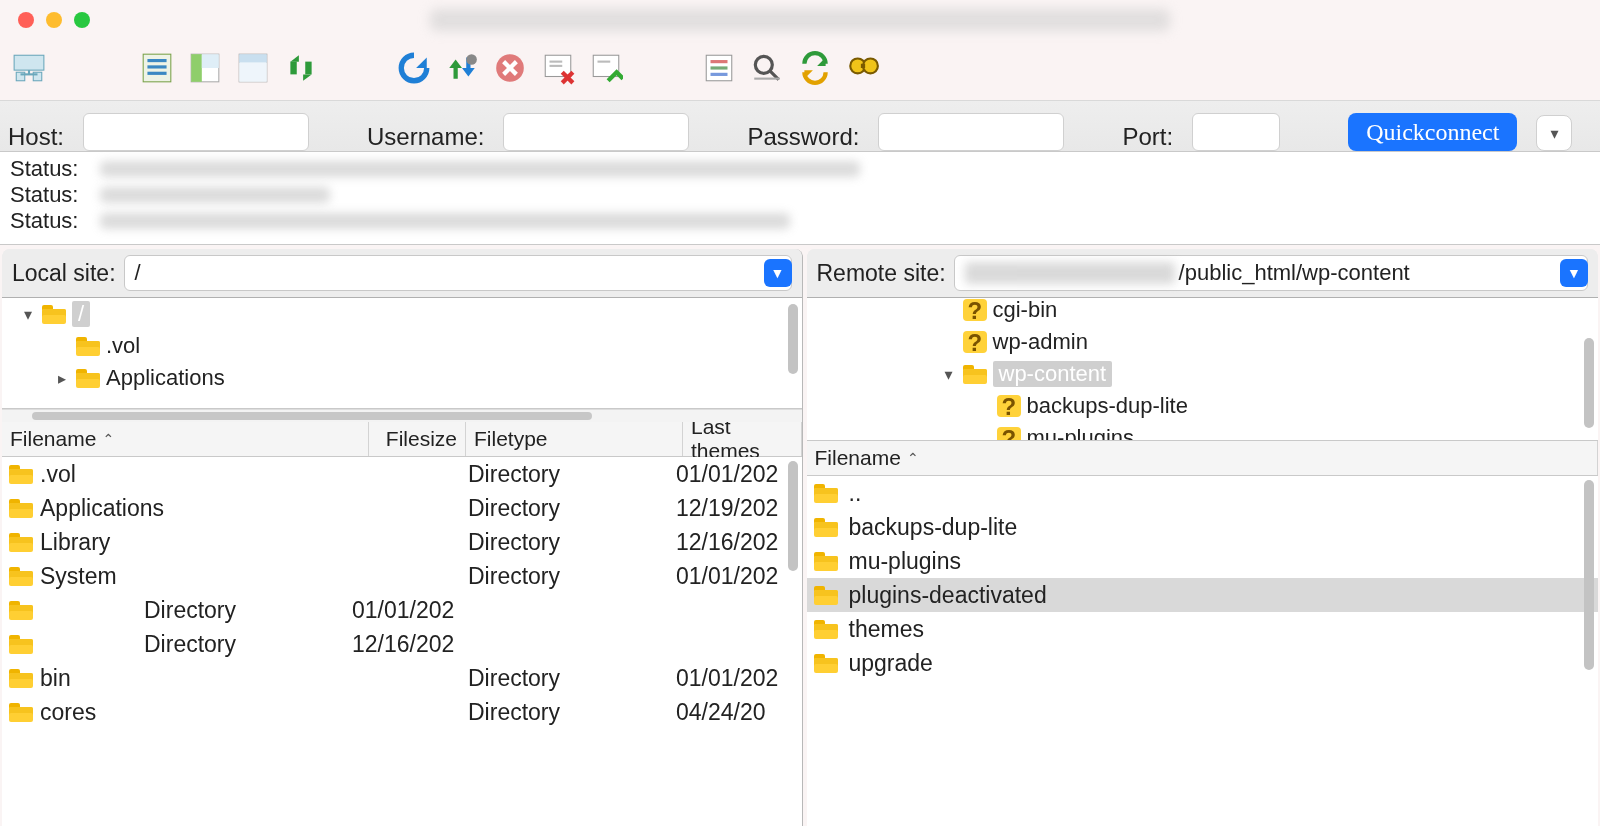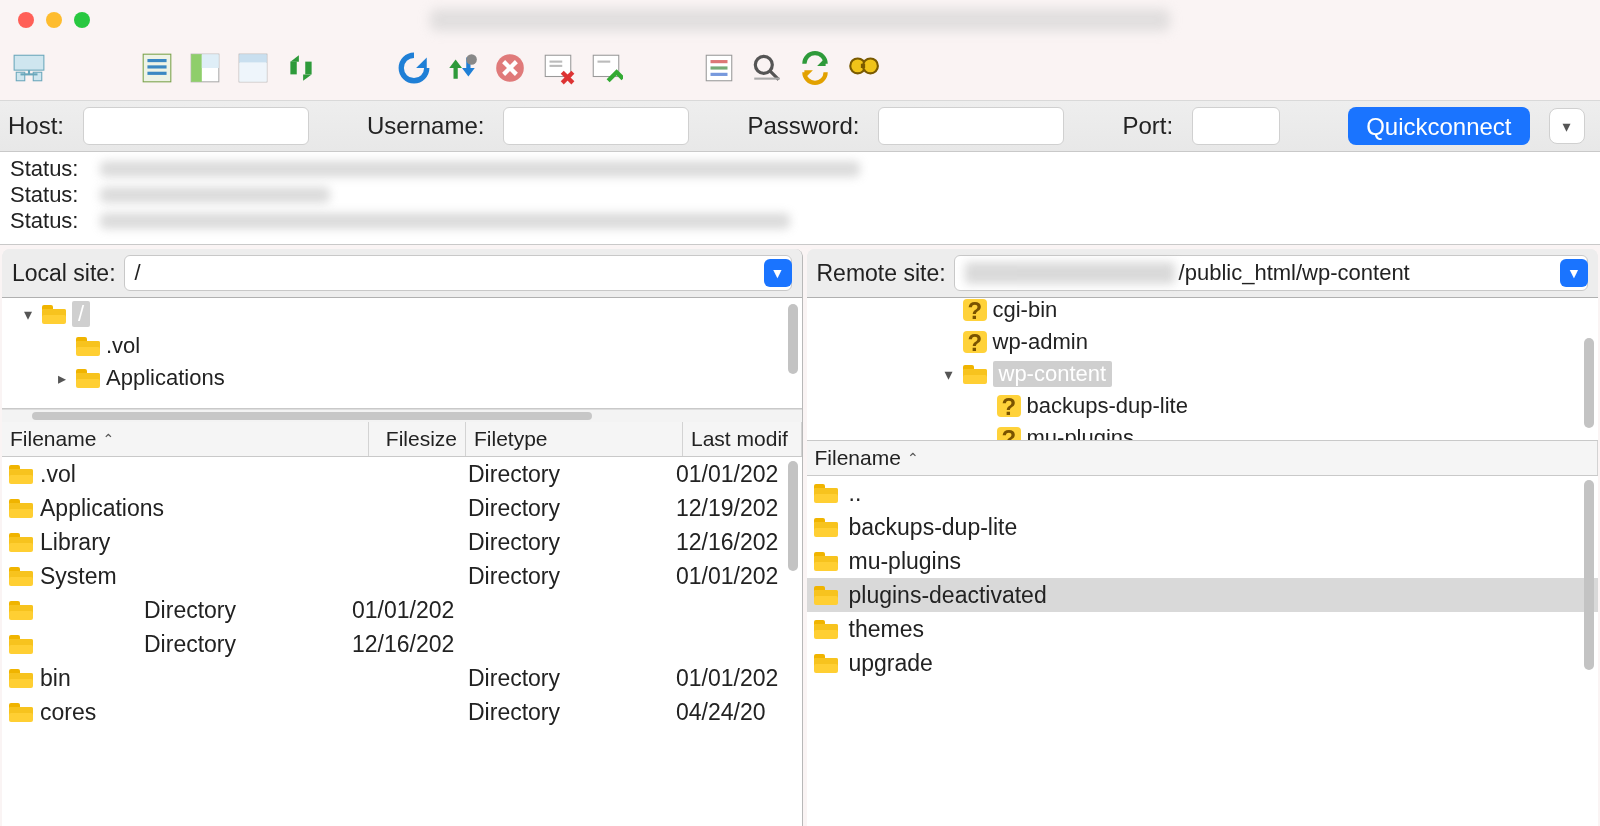--- a/index.html
+++ b/index.html
@@ -55,21 +55,21 @@
   }
   .tb-btn svg { width: 34px; height: 34px; }
 
   
   .qc-bar {
     height: 50px;
     background: linear-gradient(#eeeeee,#e8e8e8);
     border-top: 1px solid #d9d9d9;
     border-bottom: 1px solid #c9c9c9;
     display: flex;
-    align-items: center;
+    align-items: flex-end;
     padding: 0 8px;
     gap: 19px;
   }
   .qc-label { font-size: 24px; }
   .qc-input {
     background: #fff;
     border: 1px solid #d0d0d0;
     border-radius: 6px;
     height: 34px;
   }
@@ -80,20 +80,21 @@
   .qc-spacer1 { width: 20px; }
   .qc-spacer2 { width: 30px; }
   .qc-btn {
     background: #1a74ff;
     color: #fff;
     border: none;
     border-radius: 8px;
     padding: 6px 18px;
     font-size: 24px;
     height: 38px;
+    font-family: Liberation Serif, serif;
   }
   .qc-dd {
     width: 34px; height: 34px;
     background: #fff;
     border: 1px solid #d0d0d0;
     border-radius: 8px;
     display:flex; align-items:center; justify-content:center;
     font-size: 16px; color:#555;
   }
 
@@ -460,21 +461,21 @@
           <span>Filename</span>
           <span class="sort-caret">⌃</span>
         </div>
       <div class="col col-fs-l">
           <span>Filesize</span>
         </div>
       <div class="col col-ft-l">
           <span>Filetype</span>
         </div>
       <div class="col col-lm-l">
-          <span>Last modif</span>
+          <span>Last themes</span>
         </div>
     </div>
 
     <div class="file-body">
       <div id="local-file-rows">
           <div class="file-row">
             <span class="f-icon">
               <span class="folder"></span>
             </span>
             <span class="f-name-l">.vol</span>

